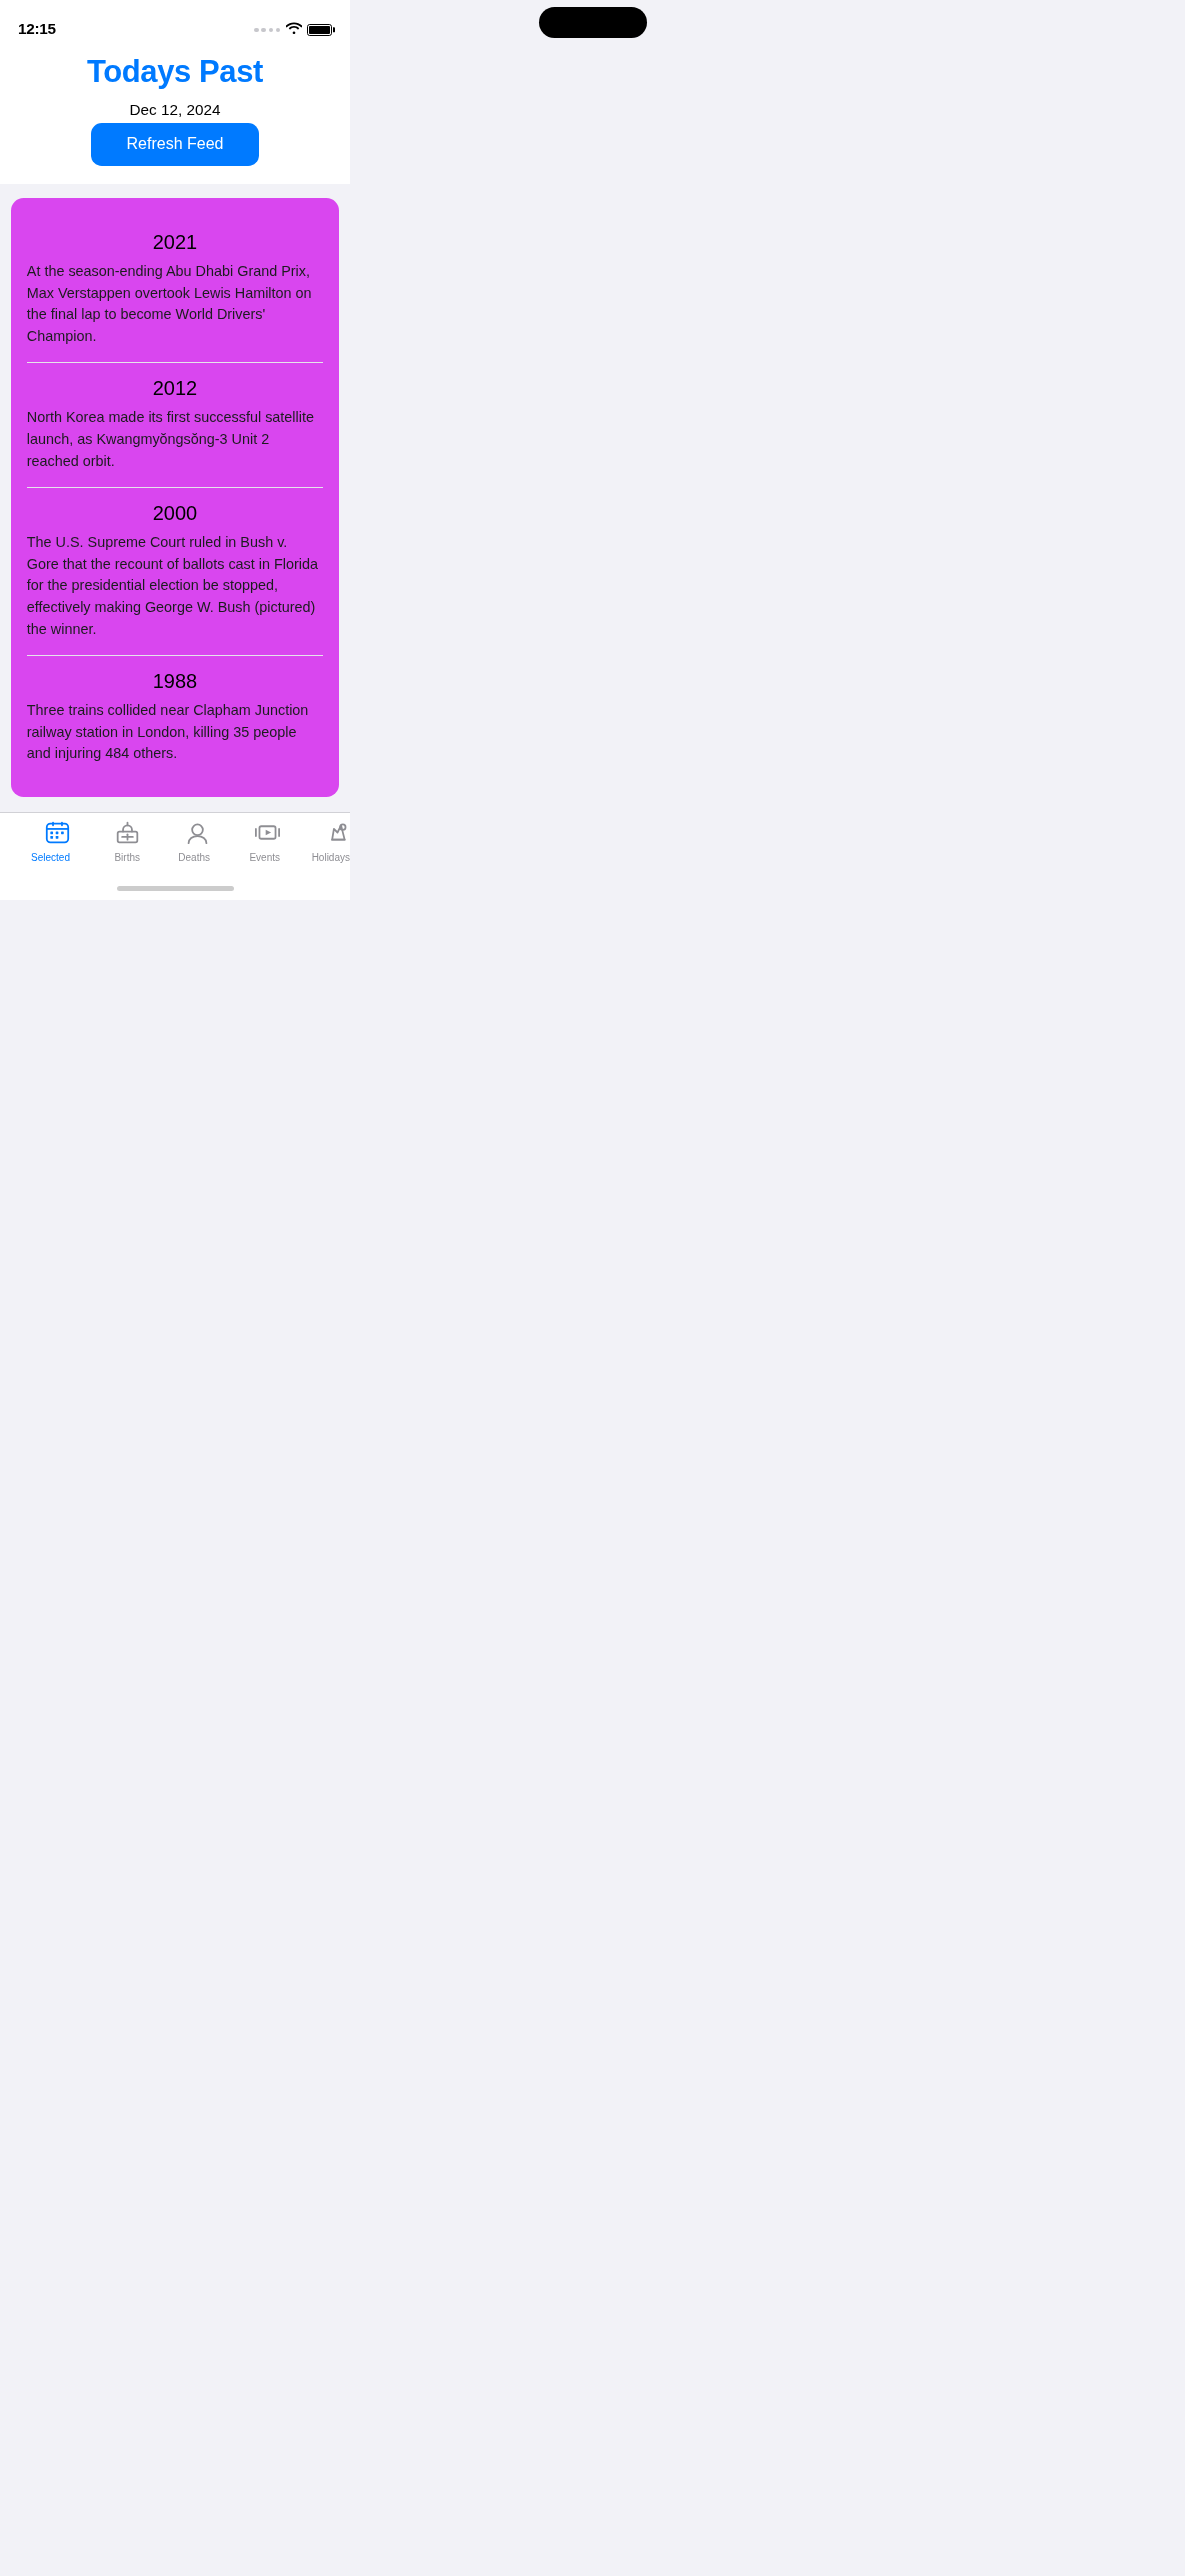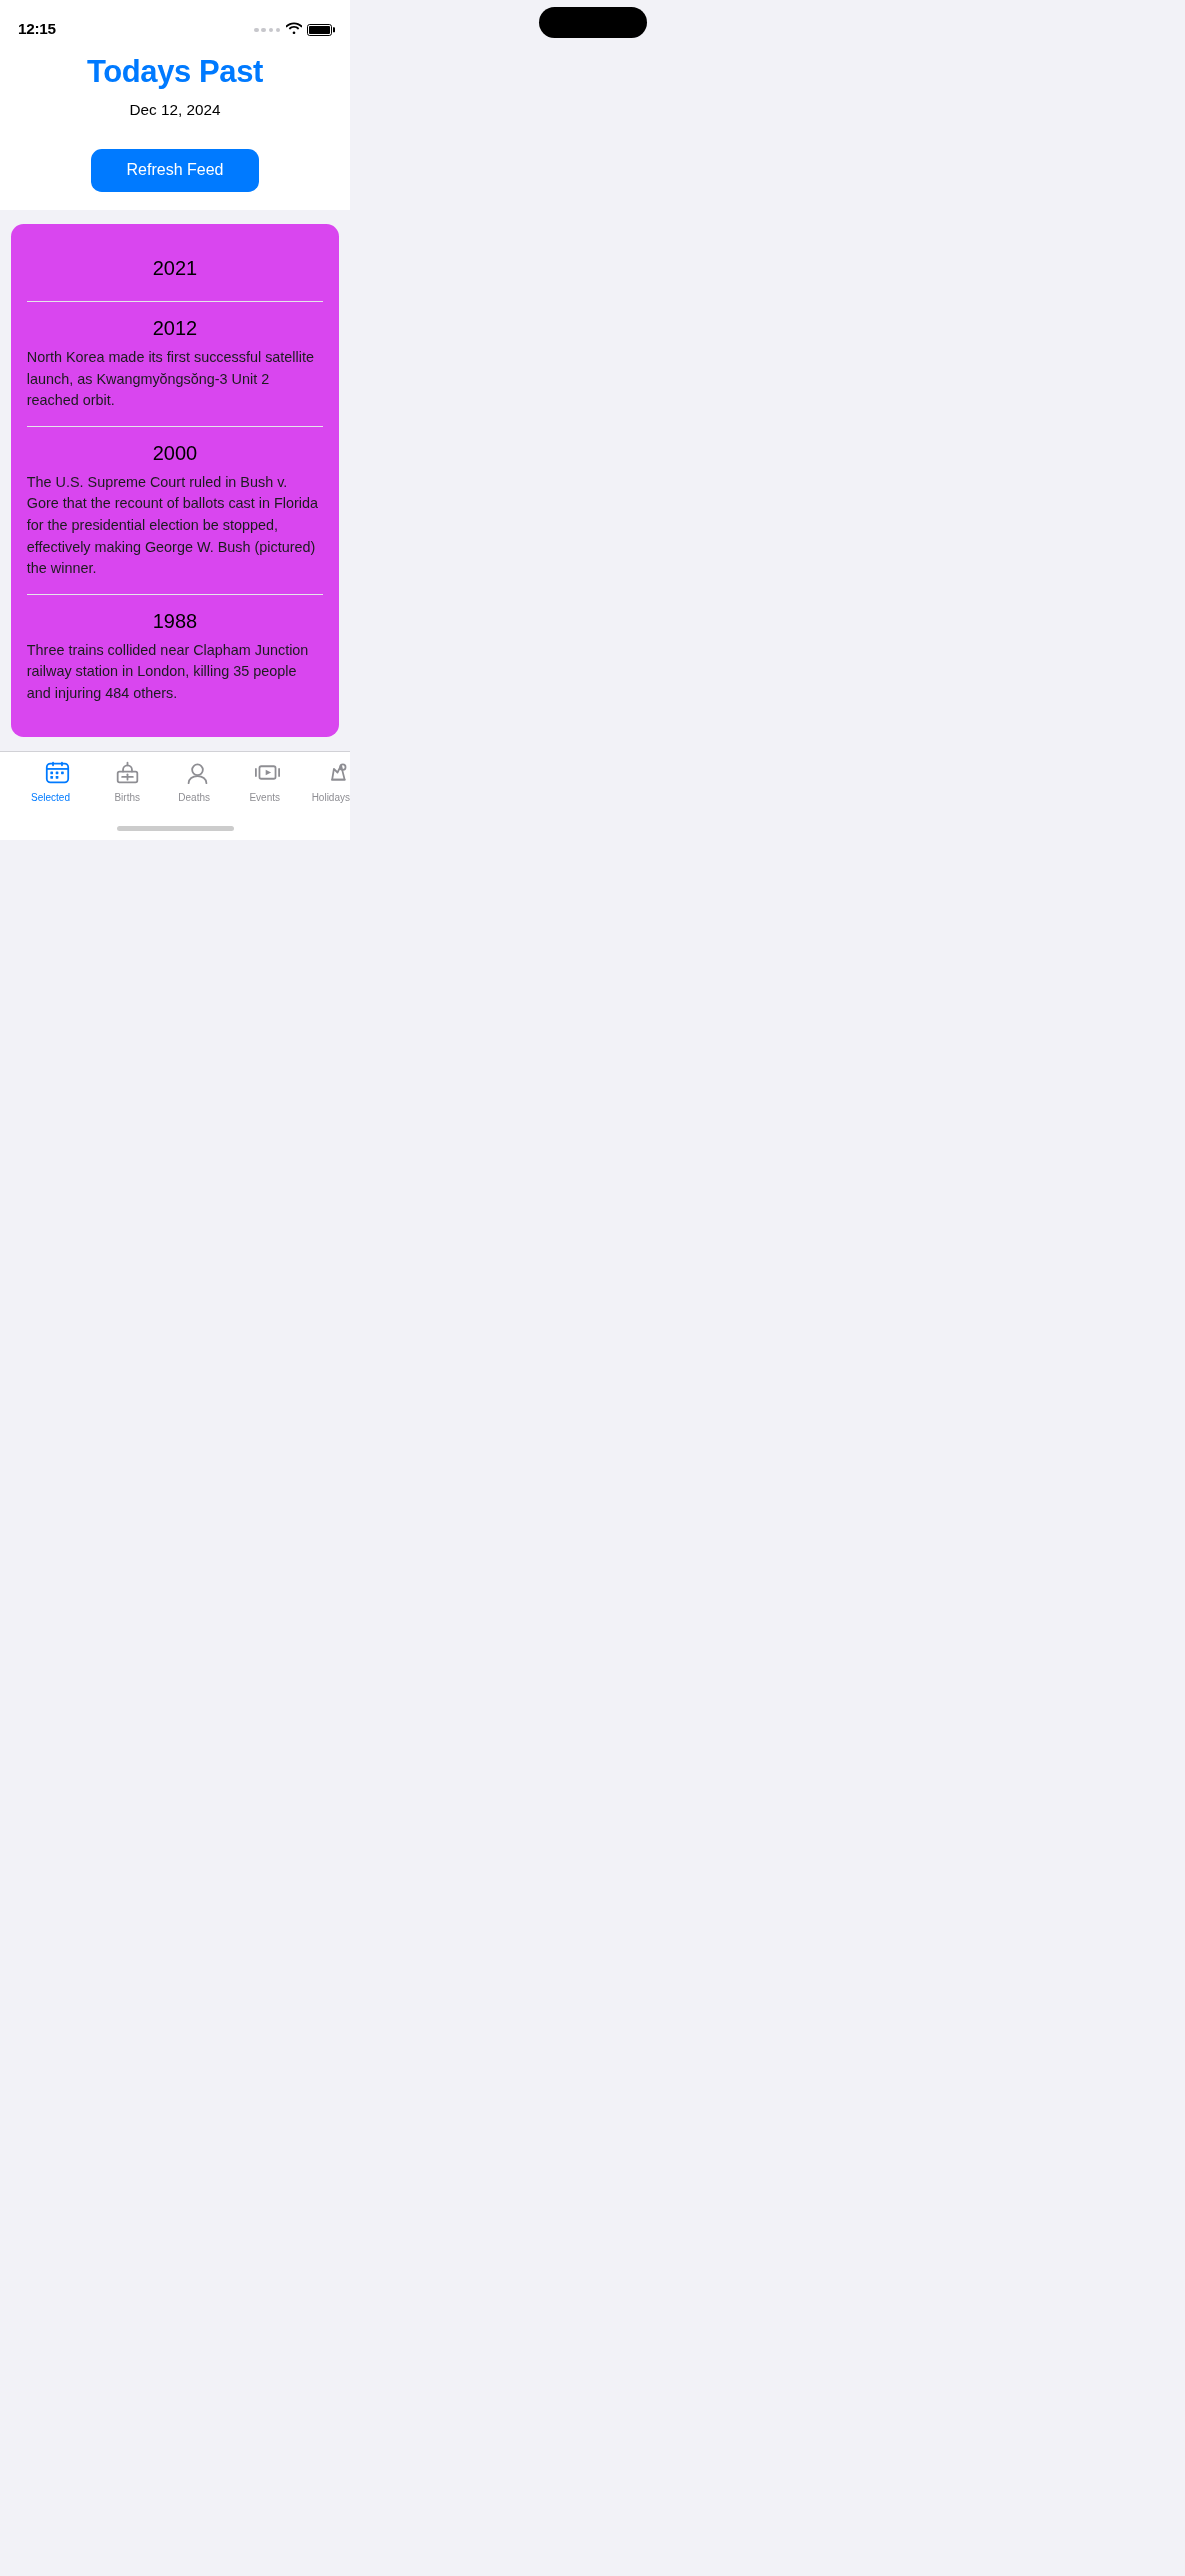--- a/index.html
+++ b/index.html
@@ -96,21 +96,21 @@
     .app-title {
       font-size: 31px;
       font-weight: 700;
       color: #007aff;
       letter-spacing: -0.4px;
     }
     .date-text {
       font-size: 15.3px;
       color: #000;
       margin-top: 10.8px;
-      margin-bottom: 30px;
+      margin-bottom: 4px;
     }
     .refresh-btn {
       background: #007aff;
       color: #fff;
       border: none;
       border-radius: 10.8px;
       padding: 12.6px 36px;
       font-size: 16px;
       font-weight: 500;
       cursor: pointer;
@@ -231,20 +231,21 @@
   <div class="app-title">Todays Past</div>
   <div class="date-text">Dec 12, 2024</div>
   <button class="refresh-btn">Refresh Feed</button>
 </div>
 
 <div class="feed-container">
   <div class="feed-card">
 
   <div class="feed-item">
     <div class="feed-item-year">2021</div>
+    <div class="feed-item-text">At the season-ending Abu Dhabi Grand Prix, Max Verstappen overtook Lewis Hamilton on the final lap to become World Drivers' Champion.</div>
   </div>
       <div class="feed-item">
     <div class="feed-item-year">2012</div>
     <div class="feed-item-text">North Korea made its first successful satellite launch, as Kwangmyŏngsŏng-3 Unit 2 reached orbit.</div>
   </div>
       <div class="feed-item">
     <div class="feed-item-year">2000</div>
     <div class="feed-item-text">The U.S. Supreme Court ruled in Bush v. Gore that the recount of ballots cast in Florida for the presidential election be stopped, effectively making George W. Bush (pictured) the winner.</div>
   </div>
       <div class="feed-item">

